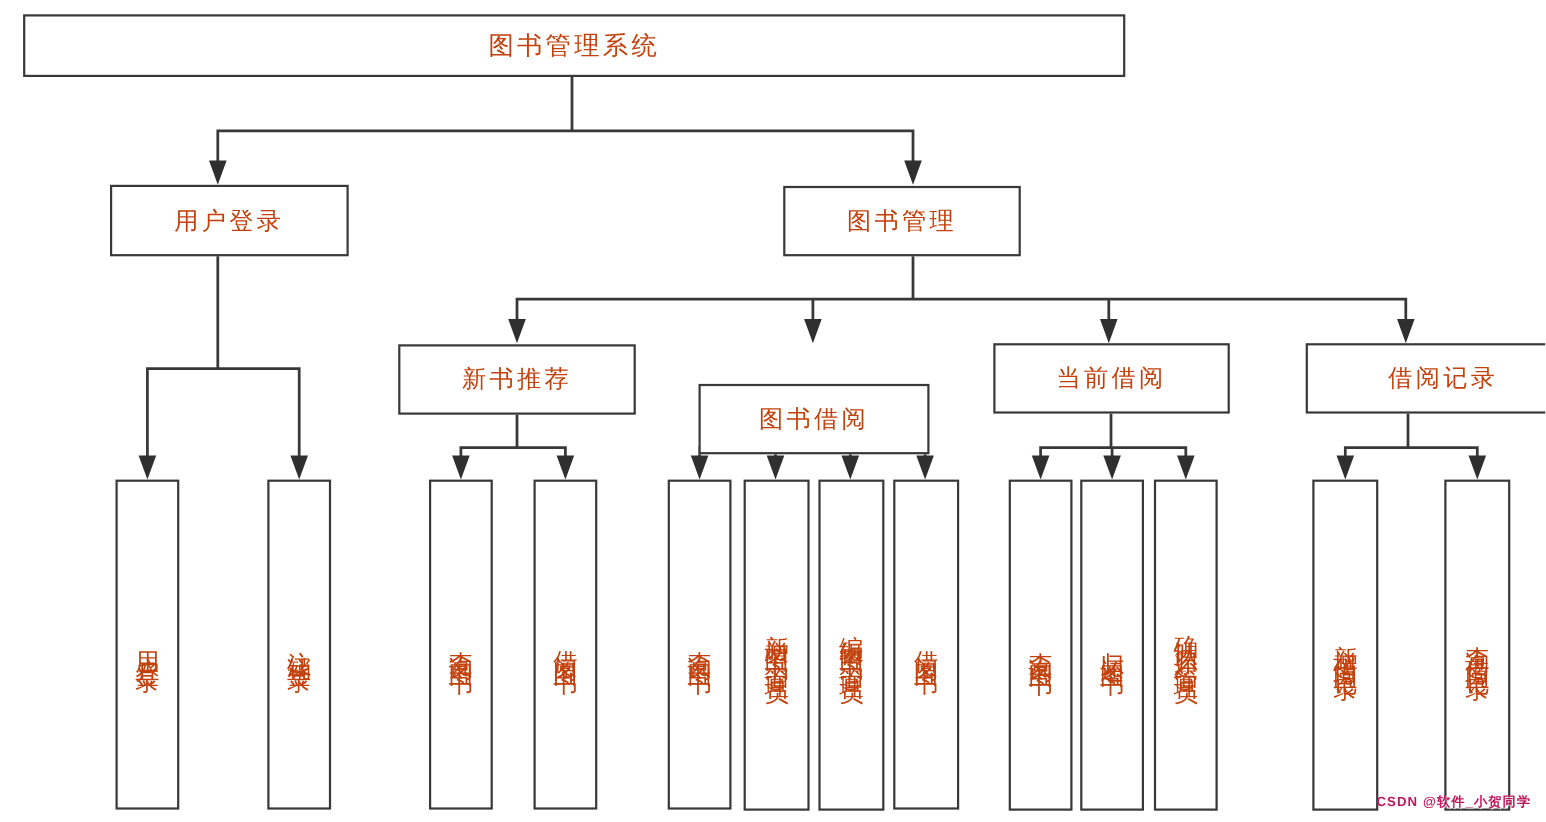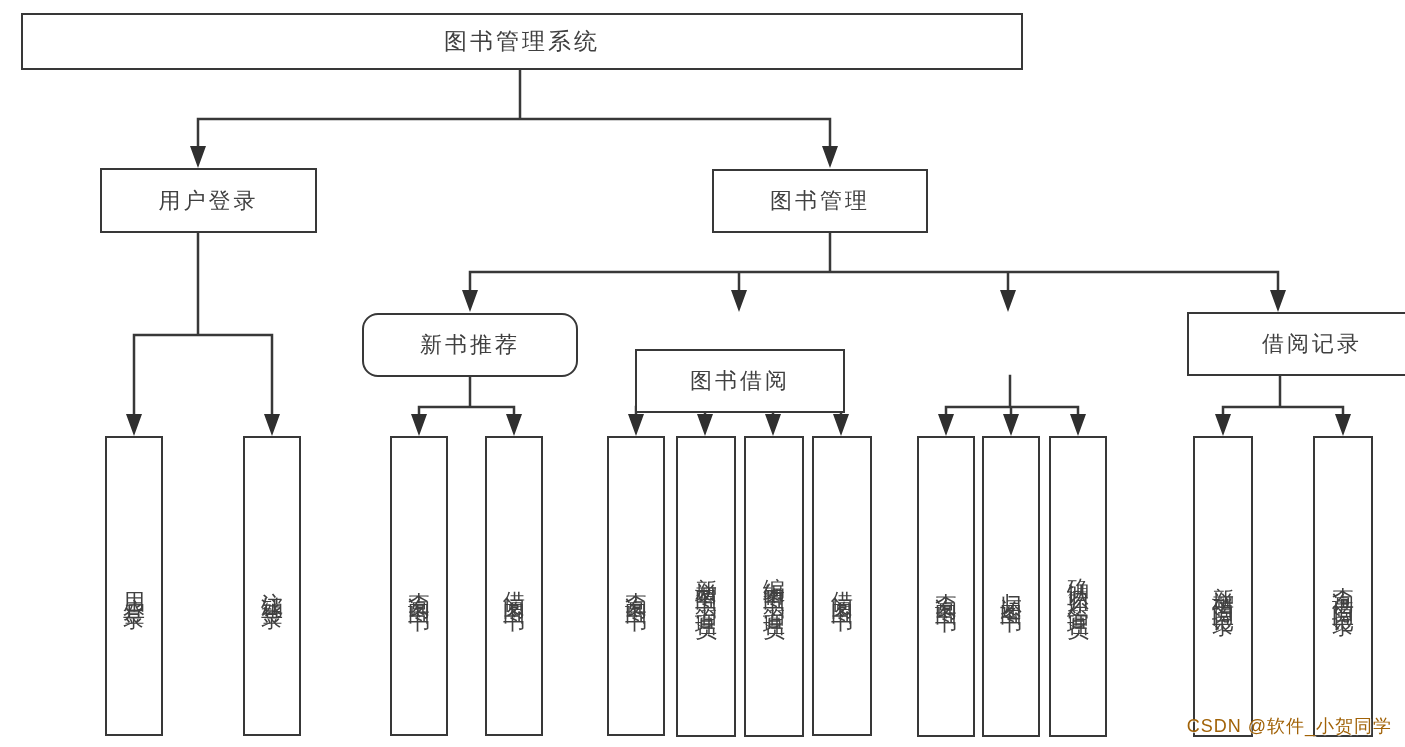--- a/index.html
+++ b/index.html
@@ -21,45 +21,46 @@
     width: 1405px; height: 747px;
   }
   .box {
     position: absolute;
     box-sizing: border-box;
     border: 2.5px solid #383838;
     background: #ffffff;
     display: flex;
     align-items: center;
     justify-content: center;
-    color: #404040;
+    color: #c2410c;
   }
   .hlabel {
     font-size: 22px;
     letter-spacing: 3px;
     white-space: nowrap;
   }
   .root-box .hlabel { font-size: 23px; }
   .leaf .vlabel {
     writing-mode: vertical-rl;
     text-orientation: mixed;
     font-size: 22px;
     letter-spacing: 6px;
     line-height: 1;
     white-space: nowrap;
   }
   .watermark {
     position: absolute;
     right: 13px;
     bottom: 9px;
-    font-size: 18px;
+    font-size: 12px;
     letter-spacing: 1px;
-    color: #a16207;
+    color: #be185d;
     text-shadow: 1px 1px 1px rgba(255,255,255,0.9);
     white-space: nowrap;
+    font-weight: bold;
   }
 </style>
 </head>
 <body>
 
 <div id="stage">
 
   <svg id="connectors" viewBox="0 0 1405 747" xmlns="http://www.w3.org/2000/svg" aria-hidden="true">
     <path d="M520 70 V119 M198 119 H830 M198 119 V152 M830 119 V152
              M198 233 V335 M134 335 H272 M134 335 V422 M272 335 V422
@@ -81,25 +82,28 @@
     <span class="hlabel">图书管理系统</span>
   </div>
 
   <div class="box" style="left:100px; top:168px; width:217px; height:65px;">
     <span class="hlabel">用户登录</span>
   </div>
   <div class="box" style="left:712px; top:169px; width:216px; height:64px;">
     <span class="hlabel">图书管理</span>
   </div>
 
-  <div class="box" style="left:362px; top:313px; width:216px; height:64px;border-radius:16px;">
+  <div class="box" style="left:362px; top:313px; width:216px; height:64px;">
     <span class="hlabel">新书推荐</span>
   </div>
   <div class="box" style="left:635px; top:312px; width:210px; height:64px;margin-top:37px;">
     <span class="hlabel">图书借阅</span>
+  </div>
+  <div class="box" style="left:903px; top:312px; width:215px; height:64px;">
+    <span class="hlabel">当前借阅</span>
   </div>
   <div class="box" style="left:1173px; top:312px; width:250px; height:64px;margin-left:14px;">
     <span class="hlabel">借阅记录</span>
   </div>
 
   <div class="box leaf" style="left:105px; top:436px; width:58px; height:300px;">
     <span class="vlabel">用户登录</span>
   </div>
   <div class="box leaf" style="left:243px; top:436px; width:58px; height:300px;">
     <span class="vlabel">注销登录</span>

